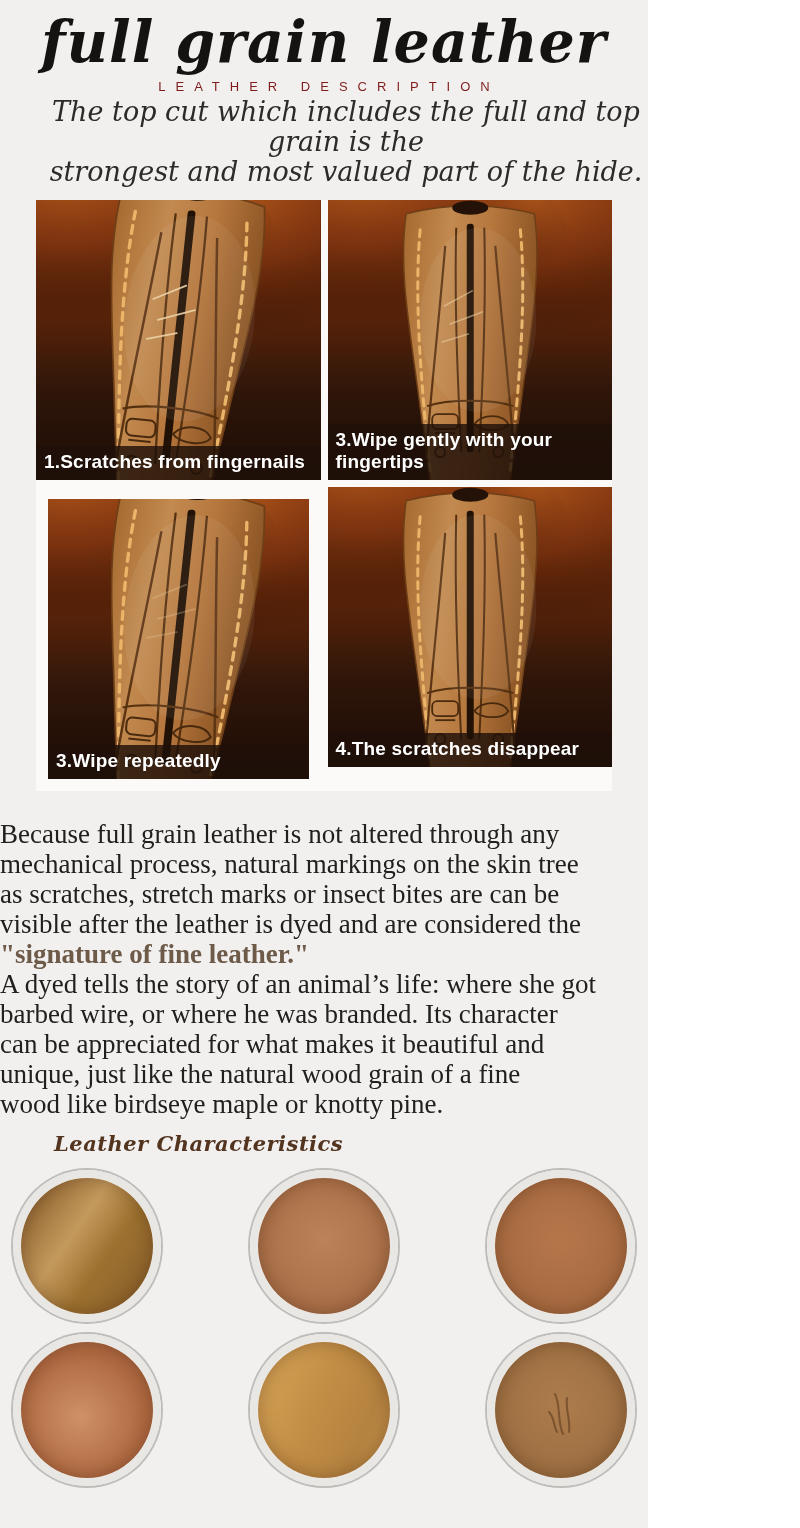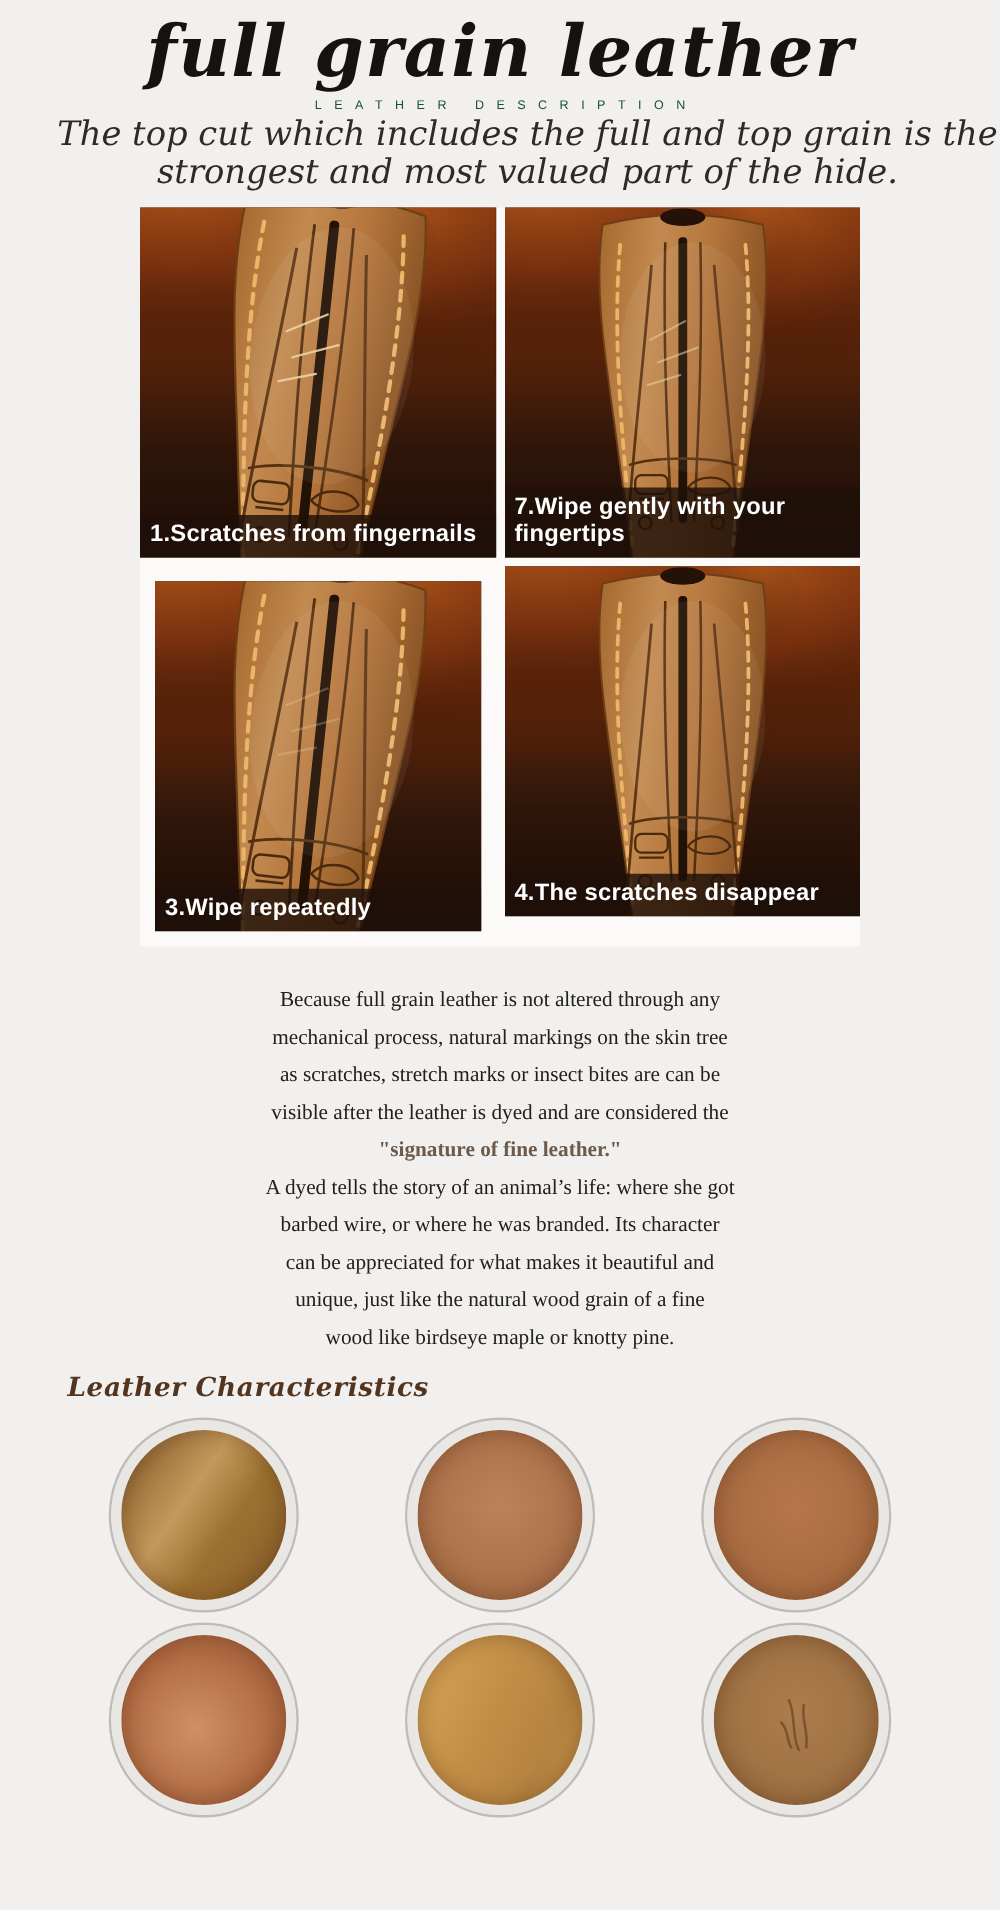--- a/index.html
+++ b/index.html
@@ -1,29 +1,29 @@
 <!DOCTYPE html>
 <html><head>
 <meta charset="utf-8">
 <style>
   html,body { margin:0; padding:0; }
   .page {
-    position:relative; width:800px; height:1528px; overflow:hidden;
+    position:relative; width:648px; height:1528px; overflow:hidden;
     background:#f1f0ef;
     font-family:"Liberation Serif", serif;
   }
 
   
   .header { text-align:center; padding-top:14px; }
   .title {
     font-family:"DejaVu Serif", serif; font-style:italic; font-weight:bold;
     font-size:57px; line-height:56px; color:#151312; letter-spacing:1px;
   }
   .subtitle {
-    font-family:"Liberation Sans", sans-serif; font-size:10px; color:#14532d;
+    font-family:"Liberation Sans", sans-serif; font-size:13px; color:#7f1d1d;
     letter-spacing:10px; margin-top:9px; text-indent:10px;
   }
   .tagline {
     font-family:"DejaVu Serif", serif; font-style:italic;
     font-size:27px; line-height:30px; color:#2d2b29; margin-top:3px;margin-left:44px;
   }
 
   
   .steps-grid {
     width:576px; margin:13px auto 0; background:#fbfaf9;
@@ -32,22 +32,22 @@
   .step { position:relative; height:280px; overflow:hidden; background:#3a1a08; }
   .step svg.photo { display:block; width:100%; height:100%; }
   .step-caption {
     position:absolute; left:0; right:0; bottom:0;
     background:rgba(30,16,8,0.82); color:#ffffff;
     font-family:"Liberation Sans", sans-serif; font-weight:bold;
     font-size:19px; line-height:22px; padding:5px 8px 7px 8px; letter-spacing:0.2px;
   }
 
   
-  .body-text { width:660px; margin:28px auto 0; text-align:center;
-    font-size:17px; line-height:30px; color:#22201e; }
+  .body-text { width:660px; margin:28px auto 0; 
+    font-size:27px; line-height:30px; color:#22201e; }
   .body-text .line { display:block; }
   .highlight { color:#6d5a48; font-weight:bold; }
 
   
   .char-heading {
     margin:12px 0 0 54px;
     font-family:"DejaVu Serif", serif; font-style:italic; font-weight:bold;
     font-size:21px; color:#53341f; letter-spacing:0.5px;
   }
   .swatch-row { width:622px; margin:14px auto 0; display:flex; justify-content:space-between; }
@@ -149,21 +149,21 @@
       </svg>
       <figcaption class="step-caption">1.Scratches from fingernails</figcaption>
     </figure>
 
     <figure class="step" style="margin:0">
       <svg class="photo" viewBox="0 0 284 280" preserveAspectRatio="xMidYMid slice">
         <use href="#photo-bg"></use>
         <use href="#fob"></use>
           <use href="#scratches" opacity="0.55"></use>
       </svg>
-      <figcaption class="step-caption">7.Wipe gently with your fingertips</figcaption>
+      <figcaption class="step-caption">3.Wipe gently with your fingertips</figcaption>
     </figure>
 
     <figure class="step" style="margin:12px">
       <svg class="photo" viewBox="0 0 284 280" preserveAspectRatio="xMidYMid slice">
         <use href="#photo-bg"></use>
         <g transform="rotate(6 142 140)">
             <g transform="translate(142 140) scale(1.12) translate(-142 -140)">
           <use href="#fob"></use>
               <use href="#scratches" opacity="0.28"></use>
         </g>

